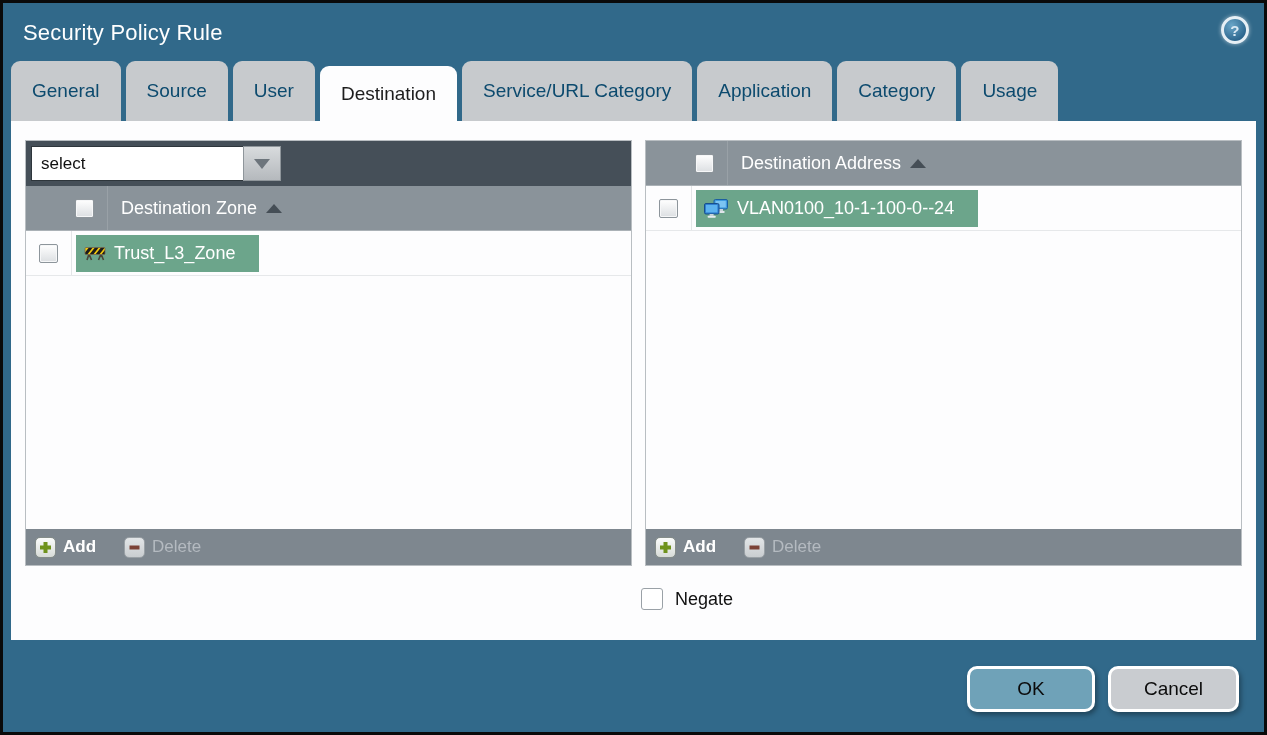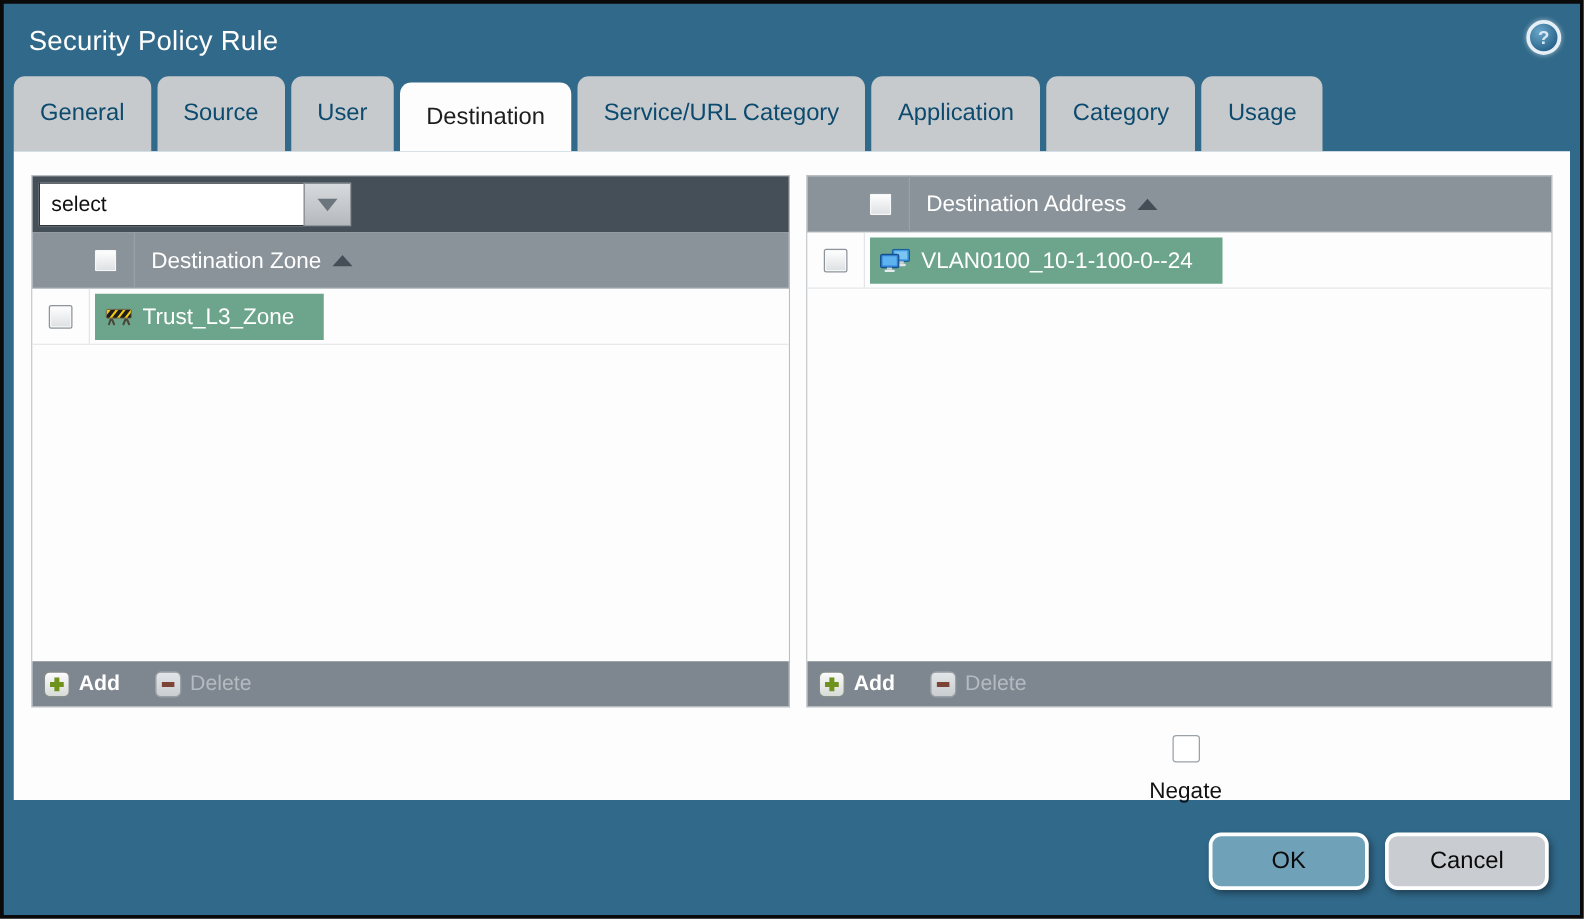--- a/index.html
+++ b/index.html
@@ -128,21 +128,21 @@
   .iconsq {
     width: 21px; height: 21px; border-radius: 5px; flex: none;
     display: flex; align-items: center; justify-content: center;
   }
   .add-sq { background: linear-gradient(#fbfcfb, #d7dbd8); border: 1px solid #848c89; }
   .del-sq { background: linear-gradient(#e3e6e8, #c9cdd0); border: 1px solid #9aa1a6; }
   
   .negate-row {
     margin-top: 22px; padding-left: 630px;
     display: flex; align-items: center; gap: 12px;
-    font-size: 18px; color: #111; flex-direction: column;
+    font-size: 18px; color: #111;
   }
   .negate-check {
     width: 22px; height: 22px; border: 1px solid #9aa1a7; border-radius: 3px;
     background: #ffffff; cursor: pointer; flex: none;
   }
   
   .bottombar {
     position: absolute; left: 0; right: 0; top: 637px; bottom: 0;
     display: flex; justify-content: flex-end; align-items: flex-start;
     padding: 26px 25px 0 0; gap: 13px;

